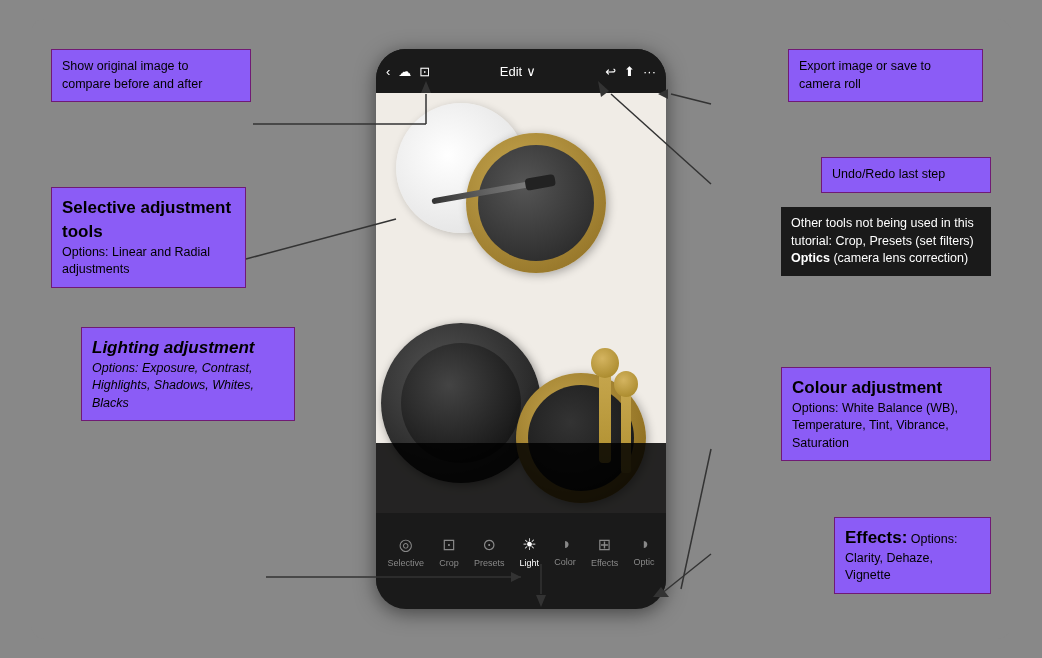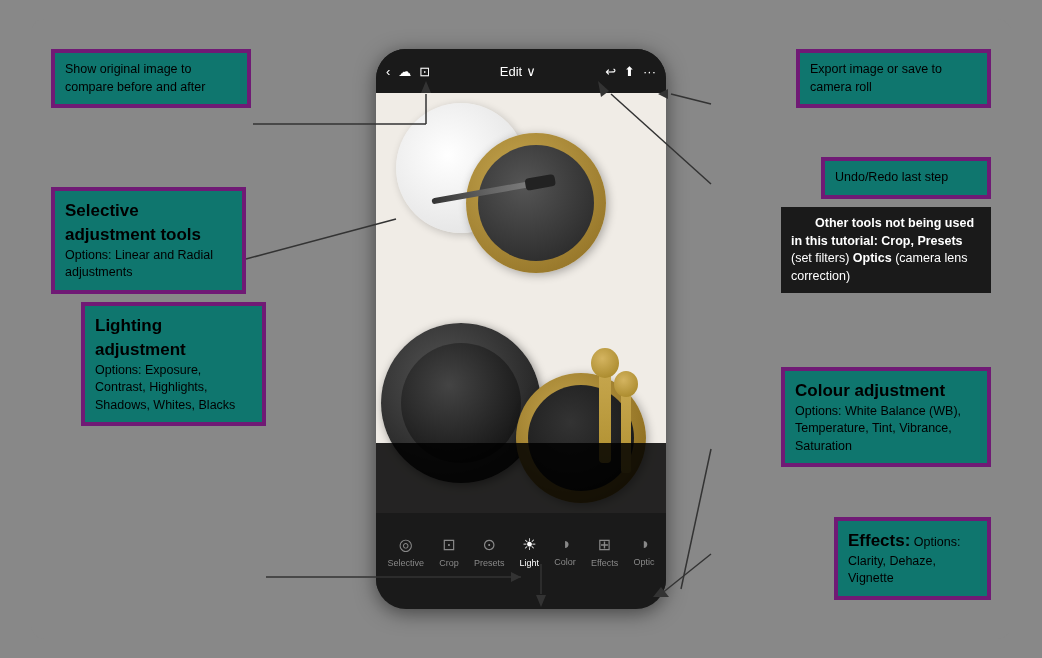--- a/index.html
+++ b/index.html
@@ -253,22 +253,22 @@
       color: #fff;
     }
 
     .tool-icon {
       font-size: 16px;
     }
 
     
     .annotation-box {
       position: absolute;
-      background: #0f766e;
-      border: 4px solid #701a75;
+      background: #8b5cf6;
+      border: 1px solid #701a75;
       padding: 8px 10px;
       font-size: 12.5px;
       line-height: 1.4;
       z-index: 10;
     }
 
     .annotation-box.dark {
       background: #1a1a1a;
       color: white;
       border: none;
@@ -283,29 +283,30 @@
 
     
     .ann-selective {
       top: 168px;
       left: 20px;
       width: 195px;
     }
 
     
     .ann-lighting {
-      top: 283px;
+      top: 308px;
       left: 50px;
-      width: 185px;
+      width: 214px;
+      font-style: italic;
     }
 
     
     .ann-export {
       top: 30px;
-      right: 20px;
+      right: 28px;
       width: 195px;
     }
 
     
     .ann-undo {
       top: 138px;
       right: 20px;
       width: 170px;
     }
 
@@ -475,21 +476,21 @@
 
   <div class="annotation-box ann-export">
     <span>Export image or save to camera roll</span>
   </div>
 
   <div class="annotation-box ann-undo">
     <span>Undo/Redo last step</span>
   </div>
 
   <div class="annotation-box dark ann-other">
-    <span style="font-weight:bold;margin-left:24px;">Other tools not being used in this tutorial: Crop, Presets</span><span> (set filters) </span><span style="font-weight:bold;">Optics</span><span> (camera lens correction)</span>
+    <span style="font-weight:normal;">Other tools not being used in this tutorial: Crop, Presets</span><span> (set filters) </span><span style="font-weight:bold;">Optics</span><span> (camera lens correction)</span>
   </div>
 
   <div class="annotation-box ann-colour">
     <div class="ann-title">Colour adjustment</div>
     <div>Options: White Balance (WB), Temperature, Tint, Vibrance, Saturation</div>
   </div>
 
   <div class="annotation-box ann-effects">
     <span class="ann-title">Effects:</span>
     <span>Options: Clarity, Dehaze, Vignette</span>

